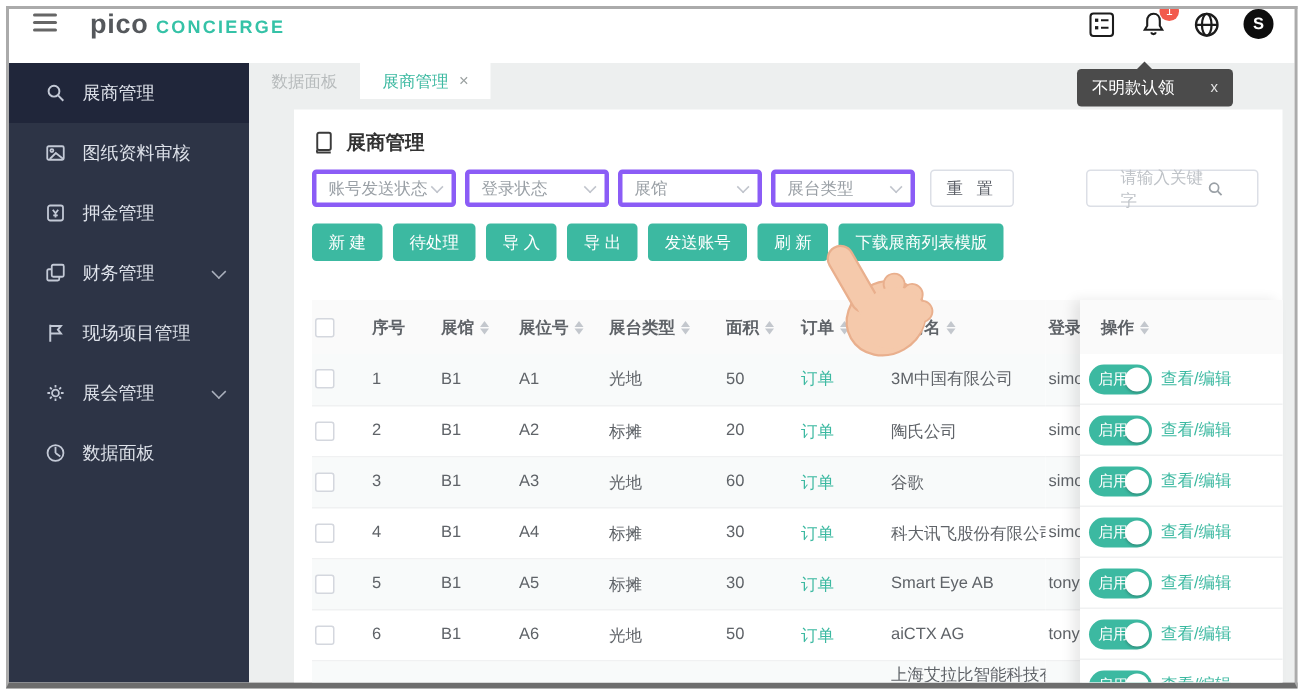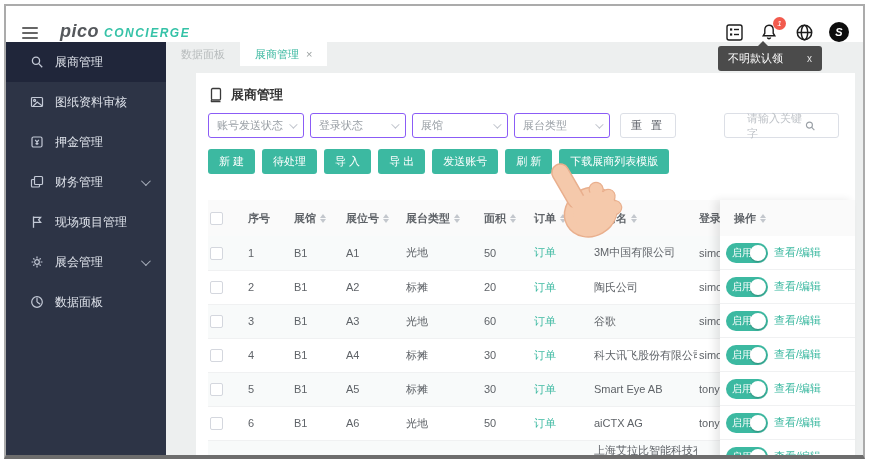--- a/index.html
+++ b/index.html
@@ -4,21 +4,21 @@
 <style>
   * { margin:0; padding:0; box-sizing:border-box; }
   html,body { width:869px; height:461px; background:#fff; font-family:"Liberation Sans", sans-serif; }
   .stage { position:relative; width:869px; height:461px; background:#fff; overflow:hidden; }
   .frame { position:absolute; left:4px; top:4px; right:4px; bottom:2px;
            border:2px solid #ababab; border-bottom:4px solid #6d6d6d;
            background:#edefef; overflow:hidden; }
 
   
   .header { position:absolute; left:0; top:0; right:0; height:36px; background:#fff;
-            display:flex; align-items:flex-end; z-index:5;font-style:italic; }
+            display:flex; align-items:flex-start; z-index:5; }
   .hamburger { width:16px; margin-left:16px; cursor:pointer; }
   .hamburger span { display:block; height:2px; background:#666; margin:3px 0; border-radius:1px; }
   .logo { display:flex; align-items:baseline; margin-left:22px; }
   .logo-pico { font-size:18px; font-weight:bold; color:#55585c; letter-spacing:0.5px; }
   .logo-conc { font-size:12px; color:#35c2a7; letter-spacing:1.5px; margin-left:5px; font-weight:bold; }
   .header-right { margin-left:auto; display:flex; align-items:center; gap:15px; margin-right:14px; }
   .hicon { position:relative; width:20px; height:20px; display:flex; align-items:center; justify-content:center; cursor:pointer; color:#1c1c1c; }
   .badge { position:absolute; top:-5px; right:-7px; min-width:13px; height:13px; border-radius:7px;
            background:#f25a4d; color:#fff; font-size:8px; display:flex; align-items:center; justify-content:center; padding:0 3px; }
   .avatar { width:20px; height:20px; border-radius:50%; background:#0d0d0d; color:#fff;
@@ -48,21 +48,21 @@
   .tab.inactive { color:#b7bbbc; }
   .tab.active { background:#fff; color:#3cb9a1; }
   .tab .tab-close { color:#9aa0a0; font-size:11px; }
 
   .card { position:absolute; left:30px; right:8px; top:31px; height:600px; background:#fff; }
 
   .page-title { display:flex; align-items:center; gap:8px; margin:13px 0 0 12px;
                 font-size:13px; font-weight:bold; color:#333; }
 
   .filter-row { display:flex; align-items:center; gap:6px; margin:9px 12px 0 12px; }
-  .select { width:96px; height:25px; border:1px solid #8b5cf6; border-radius:3px; background:#fff;
+  .select { width:96px; height:25px; border:3px solid #8b5cf6; border-radius:3px; background:#fff;
             display:flex; align-items:center; justify-content:space-between; padding:0 8px;
             font-size:11px; color:#9aa0a6; cursor:pointer; }
   .chev { width:6px; height:6px; border-right:1.3px solid #c0c4cc; border-bottom:1.3px solid #c0c4cc;
           transform:rotate(45deg) translateY(-2px); }
   .reset-btn { height:25px; padding:0 10px; border:1px solid #dcdfe6; border-radius:3px; background:#fff;
                font-size:11px; color:#5a5e66; letter-spacing:3px; cursor:pointer; margin-left:4px;
                font-family:"Liberation Sans", sans-serif; }
   .search-box { margin-left:auto; margin-right:4px; width:115px; height:25px; border:1px solid #dcdfe6;
                 border-radius:3px; background:#fff; display:flex; align-items:center;
                 justify-content:space-between; padding:0 22px; font-size:11px; color:#bfc3c8; cursor:text; }

